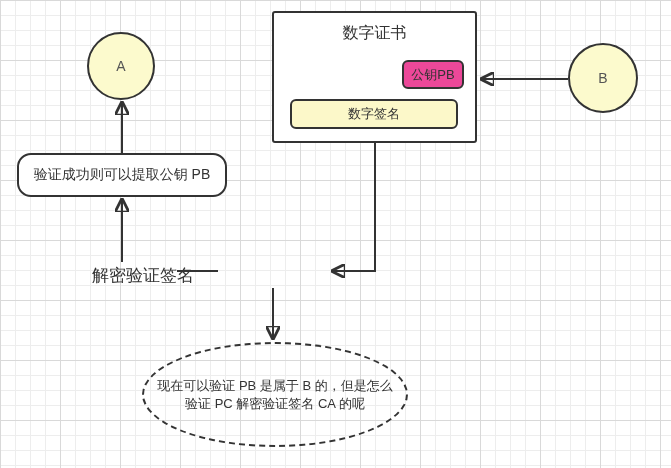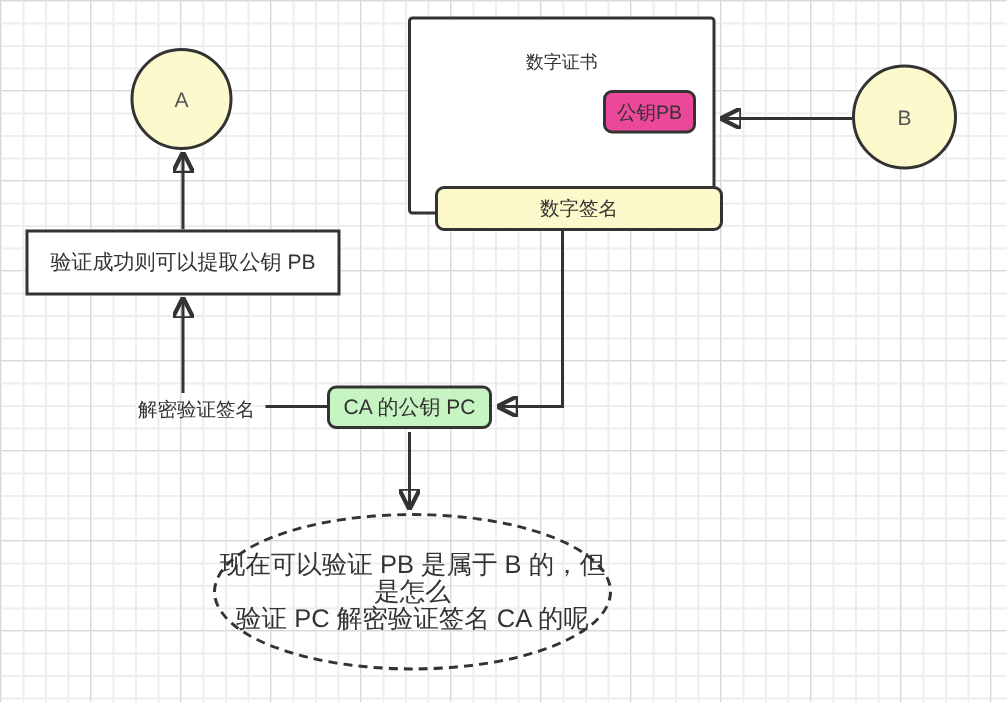--- a/index.html
+++ b/index.html
@@ -17,33 +17,33 @@
       linear-gradient(90deg, #d9d9d9 1px, transparent 1px),
       linear-gradient(#ededed 1px, transparent 1px),
       linear-gradient(90deg, #ededed 1px, transparent 1px);
     background-size: 60px 60px, 60px 60px, 15px 15px, 15px 15px;
   }
   .shape { position:absolute; box-sizing:border-box; border:2px solid #333; display:flex; align-items:center; justify-content:center; }
   .circle { border-radius:50%; background:#fcfacd; font-size:14px; color:#555; }
   .node-a { left:87px; top:32px; width:68px; height:68px; }
   .node-b { left:568px; top:43px; width:70px; height:70px; }
   .cert-box { left:272px; top:11px; width:205px; height:132px; background:#ffffff; border-radius:3px; display:block; }
-  .cert-title { text-align:center; font-size:12px; margin-top:20px; }
+  .cert-title { text-align:center; font-size:16px; margin-top:10px; }
   .inner-box { position:absolute; box-sizing:border-box; border:2px solid #333; border-radius:6px; font-size:13px; display:flex; align-items:center; justify-content:center; }
   .pink-box   { left:16px;  top:47px; width:102px; height:29px; background:#f8a8a8; }
   .cyan-box   { left:128px; top:47px; width:62px;  height:29px; background:#ec4899; }
-  .yellow-box { left:16px;  top:86px; width:192px; height:30px; background:#fcf8c9;margin-top:25px; }
-  .verify-box { left:17px; top:153px; width:210px; height:44px; background:#ffffff; border-radius:0; font-size:14px; }
+  .yellow-box { left:16px;  top:86px; width:168px; height:30px; background:#fcf8c9; }
+  .verify-box { left:17px; top:153px; width:210px; height:44px; background:#ffffff; border-radius:14px; font-size:14px; }
   .ca-box { left:218px; top:257px; width:110px; height:29px; background:#c6f5c3; border-radius:6px; font-size:14px; }
-  .decrypt-label { position:absolute; left:92px; top:264px; font-size:13px; color:#333; }
+  .decrypt-label { position:absolute; left:92px; top:264px; font-size:17px; color:#333; }
   .question-ellipse {
     position:absolute; left:142px; top:342px; width:266px; height:105px;
     box-sizing:border-box; border:2px dashed #333; border-radius:50%;
     display:flex; flex-direction:column; align-items:center; justify-content:center;
-    font-size:17px; line-height:18px; text-align:center;
+    font-size:13px; line-height:18px; text-align:center;
   }
   .connectors { position:absolute; left:0; top:0; width:671px; height:468px; pointer-events:none; }
   .connectors path, .connectors line { stroke:#333; stroke-width:2; fill:none; }
 </style>
 </head>
 <body>
 
 <div class="canvas">
 
   <svg class="connectors" width="671" height="468" viewBox="0 0 671 468">
@@ -75,23 +75,20 @@
     </div>
     <div class="inner-box yellow-box">
       <span>数字签名</span>
     </div>
   </div>
 
   <div class="shape verify-box">
     <span>验证成功则可以提取公钥 PB</span>
   </div>
 
-  <div class="shape ca-box">
-    <span>CA 的公钥 PC</span>
-  </div>
 
   <div class="decrypt-label">解密验证签名</div>
 
   <div class="question-ellipse">
     <div>现在可以验证 PB 是属于 B 的，但是怎么</div>
     <div>验证 PC 解密验证签名 CA 的呢</div>
   </div>
 
 </div>
 

